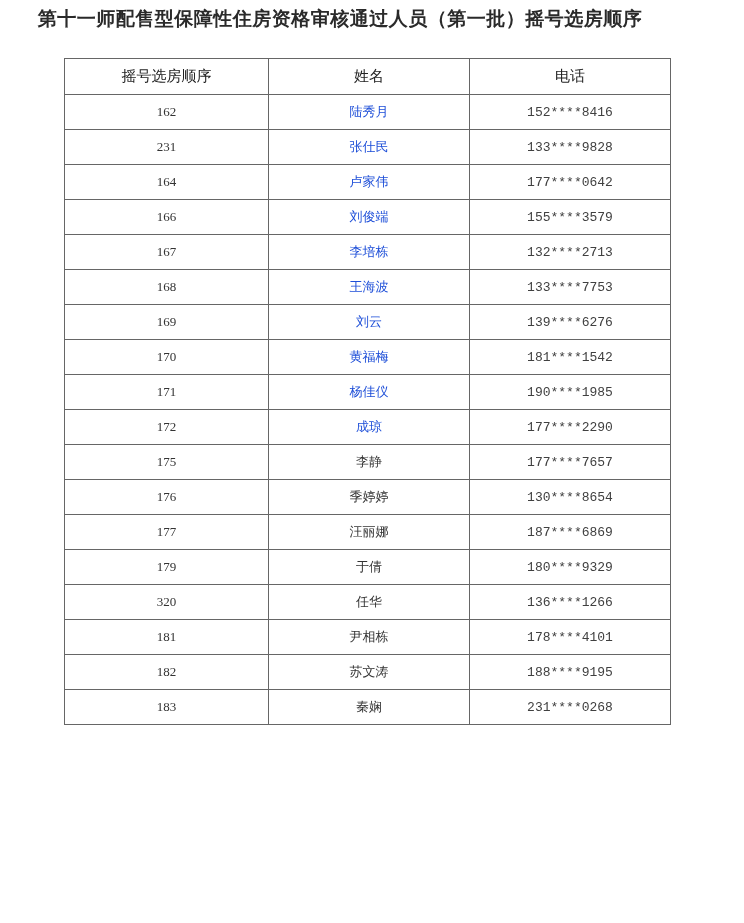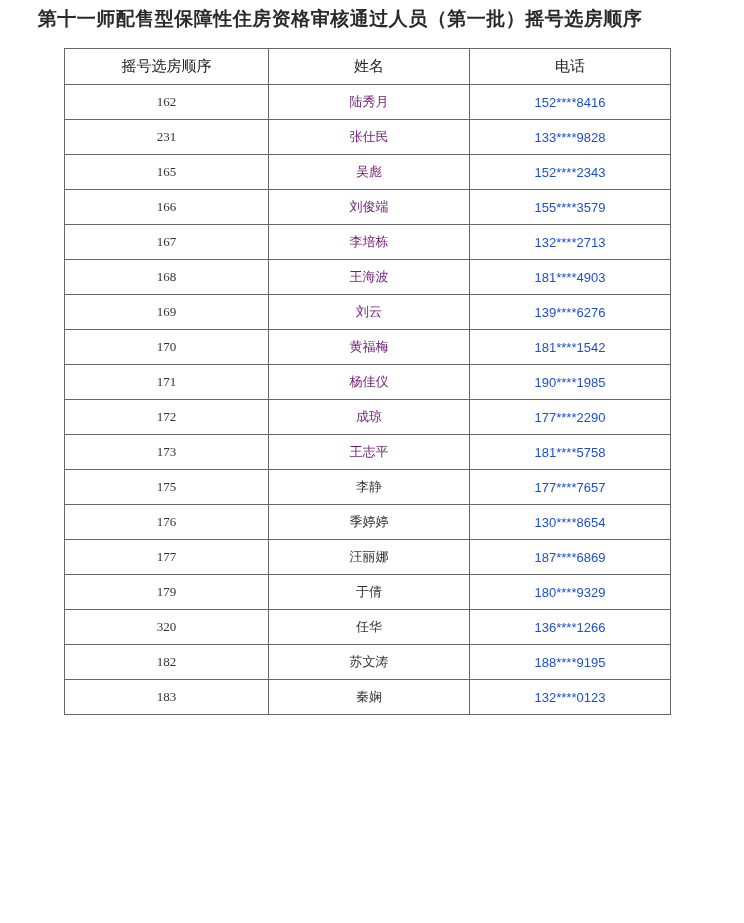--- a/index.html
+++ b/index.html
@@ -1,31 +1,31 @@
 <!DOCTYPE html>
 <html><head>
   <meta charset="utf-8">
   <style>
     html, body { margin: 0; padding: 0; background: #ffffff; }
     body { width: 744px; height: 923px; position: relative; overflow: hidden;
            font-family: "DejaVu Serif", "Liberation Serif", serif; color: #333; }
     .title { position: absolute; left: 0; top: 6px; width: 680px; text-align: center;
              font-family: "DejaVu Serif", serif; font-weight: bold; font-size: 19px;
              color: #2a2a2a; letter-spacing: 0.5px; }
-    table.list { position: absolute; left: 64px; top: 48px; width: 606px;
+    table.list { position: absolute; left: 64px; top: 58px; width: 606px;
                  border-collapse: collapse; table-layout: fixed; }
     table.list th, table.list td { border: 1.5px solid #666; text-align: center;
                  padding: 0; height: 34px; }
     table.list th { height: 35px; font-family: "DejaVu Sans", sans-serif; font-weight: normal;
                  font-size: 15px; color: #222; }
     table.list td { font-size: 13px; }
     td.seq { font-family: "Liberation Serif", serif; font-size: 14px; color: #333; }
     td.name { font-family: "DejaVu Sans", sans-serif; font-size: 13.5px; color: #333; }
-    td.name.light { color: #701a75; }
-    td.phone { font-family: Liberation Sans, sans-serif; font-size: 14px; color: #1d4ed8; }
+    td.name.light { color: #1d4ed8; }
+    td.phone { font-family: Liberation Mono, monospace; font-size: 14px; color: #404040; }
     col.c1 { width: 204px; } col.c2 { width: 201px; } col.c3 { width: 201px; }
   </style>
 </head>
 <body>
 
 <div class="title">第十一师配售型保障性住房资格审核通过人员（第一批）摇号选房顺序</div>
 
 <table class="list">
   <colgroup>
       <col class="c1">
@@ -44,63 +44,58 @@
         <td class="seq">162</td>
         <td class="name light">陆秀月</td>
         <td class="phone">152****8416</td>
       </tr>
       <tr>
         <td class="seq">231</td>
         <td class="name light">张仕民</td>
         <td class="phone">133****9828</td>
       </tr>
       <tr>
-        <td class="seq">165</td>
-        <td class="name light">吴彪</td>
-        <td class="phone">152****2343</td>
+        <td class="seq">164</td>
+        <td class="name light">卢家伟</td>
+        <td class="phone">177****0642</td>
       </tr>
       <tr>
         <td class="seq">166</td>
         <td class="name light">刘俊端</td>
         <td class="phone">155****3579</td>
       </tr>
       <tr>
         <td class="seq">167</td>
         <td class="name light">李培栋</td>
         <td class="phone">132****2713</td>
       </tr>
       <tr>
         <td class="seq">168</td>
         <td class="name light">王海波</td>
-        <td class="phone">181****4903</td>
+        <td class="phone">133****7753</td>
       </tr>
       <tr>
         <td class="seq">169</td>
         <td class="name light">刘云</td>
         <td class="phone">139****6276</td>
       </tr>
       <tr>
         <td class="seq">170</td>
         <td class="name light">黄福梅</td>
         <td class="phone">181****1542</td>
       </tr>
       <tr>
         <td class="seq">171</td>
         <td class="name light">杨佳仪</td>
         <td class="phone">190****1985</td>
       </tr>
       <tr>
         <td class="seq">172</td>
         <td class="name light">成琼</td>
         <td class="phone">177****2290</td>
-      </tr>
-      <tr>
-        <td class="seq">173</td>
-        <td class="name light">王志平</td>
-        <td class="phone">181****5758</td>
       </tr>
       <tr>
         <td class="seq">175</td>
         <td class="name">李静</td>
         <td class="phone">177****7657</td>
       </tr>
       <tr>
         <td class="seq">176</td>
         <td class="name">季婷婷</td>
         <td class="phone">130****8654</td>
@@ -114,23 +109,28 @@
         <td class="seq">179</td>
         <td class="name">于倩</td>
         <td class="phone">180****9329</td>
       </tr>
       <tr>
         <td class="seq">320</td>
         <td class="name">任华</td>
         <td class="phone">136****1266</td>
       </tr>
       <tr>
+        <td class="seq">181</td>
+        <td class="name">尹相栋</td>
+        <td class="phone">178****4101</td>
+      </tr>
+      <tr>
         <td class="seq">182</td>
         <td class="name">苏文涛</td>
         <td class="phone">188****9195</td>
       </tr>
       <tr>
         <td class="seq">183</td>
         <td class="name">秦娴</td>
-        <td class="phone">132****0123</td>
+        <td class="phone">231****0268</td>
       </tr>
     </tbody>
 </table>
 
 </body></html>

